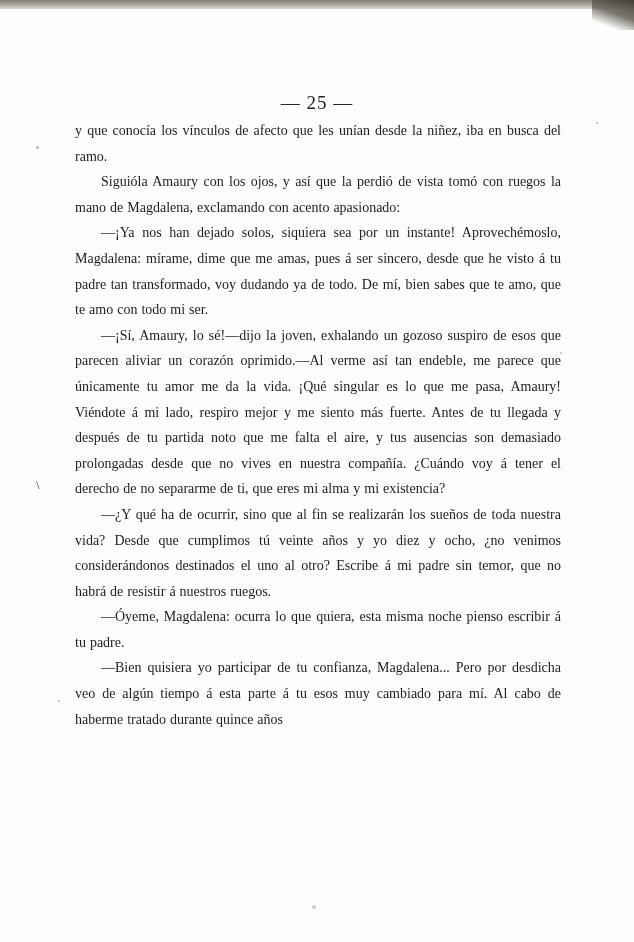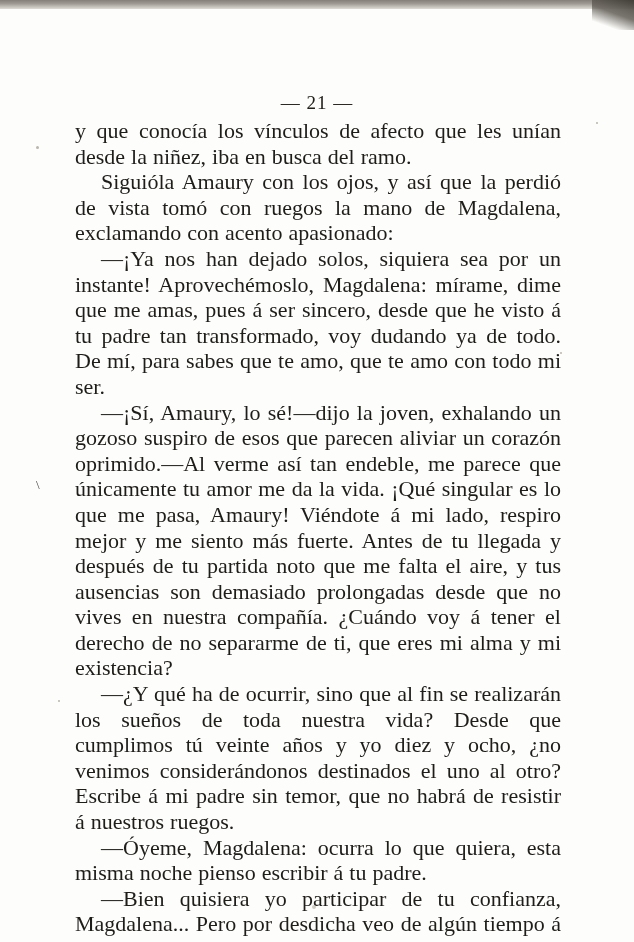--- a/index.html
+++ b/index.html
@@ -70,21 +70,21 @@
     position: absolute;
     top: 118px;
     left: 75px;
     width: 486px;
     color: #1f1d1a;
   }
 
   p.para {
     margin: 0;
     text-indent: 26px;
-    font-size: 22px;
+    font-size: 14px;
     line-height: 25.6px;
     text-align: justify;
     text-justify: inter-word;
     word-spacing: .5px;
     color: #211f1c;
     font-family: "Liberation Serif", serif;
   }
   p.para.noindent {
     text-indent: 0;
   }
@@ -120,28 +120,28 @@
 </head>
 <body>
 
 <div class="page">
 
   <div class="scan-edge-top"></div>
   <div class="scan-corner"></div>
 
   <div class="content">
 
-    <div class="page-number">— 21 —</div>
+    <div class="page-number">— 25 —</div>
 
     <div class="margin-tick">\</div>
 
     <div class="text-block">
       <p class="para noindent">y que conocía los vínculos de afecto que les unían desde la niñez, iba en busca del ramo.</p>
       <p class="para">Siguióla Amaury con los ojos, y así que la perdió de vista tomó con ruegos la mano de Magdalena, exclamando con acento apasionado:</p>
-      <p class="para">—¡Ya nos han dejado solos, siquiera sea por un instante! Aprovechémoslo, Magdalena: mírame, dime que me amas, pues á ser sincero, desde que he visto á tu padre tan transformado, voy dudando ya de todo. De mí, para sabes que te amo, que te amo con todo mi ser.</p>
+      <p class="para">—¡Ya nos han dejado solos, siquiera sea por un instante! Aprovechémoslo, Magdalena: mírame, dime que me amas, pues á ser sincero, desde que he visto á tu padre tan transformado, voy dudando ya de todo. De mí, bien sabes que te amo, que te amo con todo mi ser.</p>
       <p class="para">—¡Sí, Amaury, lo sé!—dijo la joven, exhalando un gozoso suspiro de esos que parecen aliviar un corazón oprimido.—Al verme así tan endeble, me parece que únicamente tu amor me da la vida. ¡Qué singular es lo que me pasa, Amaury! Viéndote á mi lado, respiro mejor y me siento más fuerte. Antes de tu llegada y después de tu partida noto que me falta el aire, y tus ausencias son demasiado prolongadas desde que no vives en nuestra compañía. ¿Cuándo voy á tener el derecho de no separarme de ti, que eres mi alma y mi existencia?</p>
       <p class="para">—¿Y qué ha de ocurrir, sino que al fin se realizarán los sueños de toda nuestra vida? Desde que cumplimos tú veinte años y yo diez y ocho, ¿no venimos considerándonos destinados el uno al otro? Escribe á mi padre sin temor, que no habrá de resistir á nuestros ruegos.</p>
       <p class="para">—Óyeme, Magdalena: ocurra lo que quiera, esta misma noche pienso escribir á tu padre.</p>
       <p class="para">—Bien quisiera yo participar de tu confianza, Magdalena... Pero por desdicha veo de algún tiempo á esta parte á tu esos muy cambiado para mí. Al cabo de haberme tratado durante quince años</p>
     </div>
 
     <div class="speck s1"></div>
     <div class="speck s2"></div>
     <div class="speck s3"></div>
     <div class="speck s4"></div>

